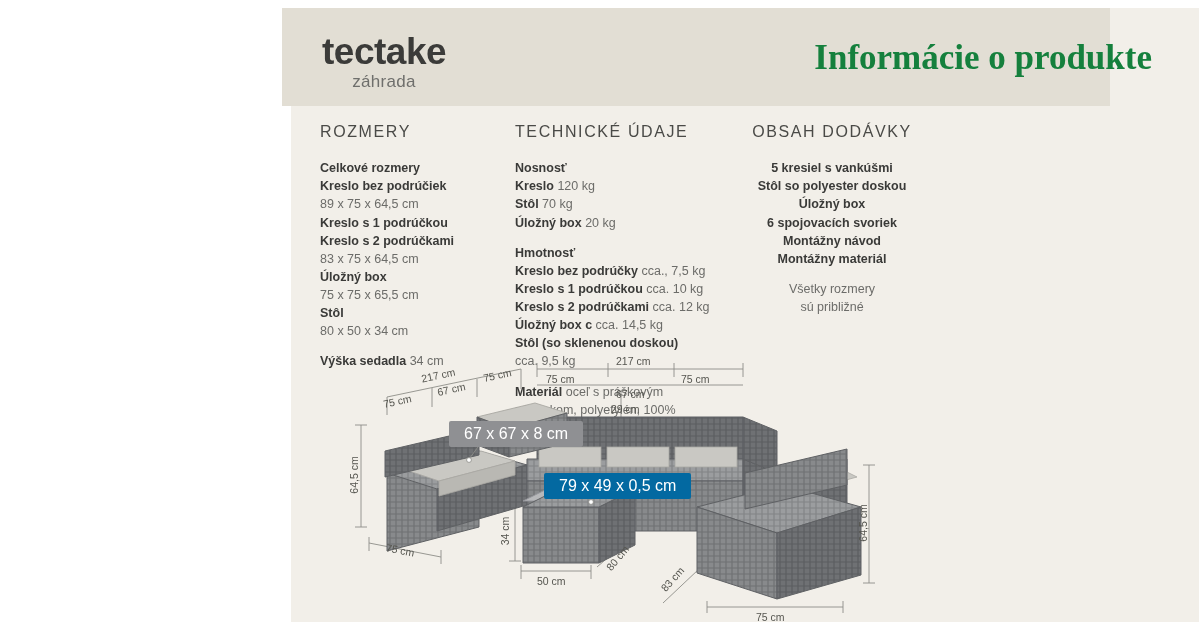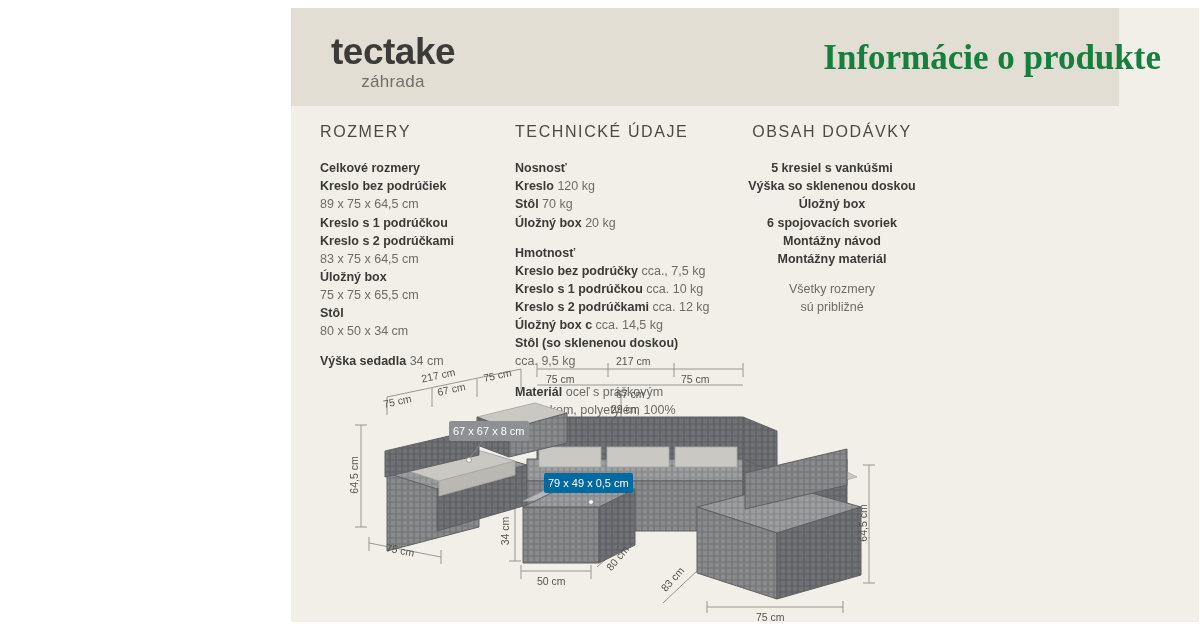--- a/index.html
+++ b/index.html
@@ -17,21 +17,21 @@
   
   .sheet {
     position: absolute;
     left: 291px; top: 8px;
     width: 908px; height: 614px;
     background: #f2efe9;
   }
   
   .header {
     position: absolute;
-    left: 291px; top: 8px;
+    left: 282px; top: 8px;
     width: 828px; height: 98px;
     background: #e2ded4;
   }
   .logo-wrap {
     position: absolute;
     left: 40px; top: 25px;
     text-align: left;
   }
   .logo-main {
     font-size: 37px;
@@ -90,22 +90,22 @@
     position: absolute;
     font-size: 10.5px;
     color: #55554f;
     white-space: nowrap;
   }
   .dimv { transform-origin: center center; }
   .callout {
     position: absolute;
     background: #8f9093;
     color: #ffffff;
-    font-size: 11px;
-    padding: 4px 4px;
+    font-size: 16px;
+    padding: 4px 15px;
     border-radius: 2px;
     white-space: nowrap;
   }
   .callout.grey2 { background: #0369a1; }
   svg { display: block; }
 </style>
 </head>
 <body>
 
 <div id="page">
@@ -177,21 +177,21 @@
     <div class="gap"></div>
     <div class="row">
       <span class="b">Materiál</span>
       <span class="light">oceľ s práškovým nástrekom, polyetylén, 100% polyester</span>
     </div>
   </div>
 
   <div class="col col3">
     <div class="col-title">OBSAH DODÁVKY</div>
     <div class="row b">5 kresiel s vankúšmi</div>
-    <div class="row b">Výška so sklenenou doskou</div>
+    <div class="row b">Stôl so polyester doskou</div>
     <div class="row b">Úložný box</div>
     <div class="row b">6 spojovacích svoriek</div>
     <div class="row b">Montážny návod</div>
     <div class="row b">Montážny materiál</div>
     <div class="gap"></div>
     <div class="row light">Všetky rozmery</div>
     <div class="row light">sú približné</div>
   </div>
 
   <div class="illus">

